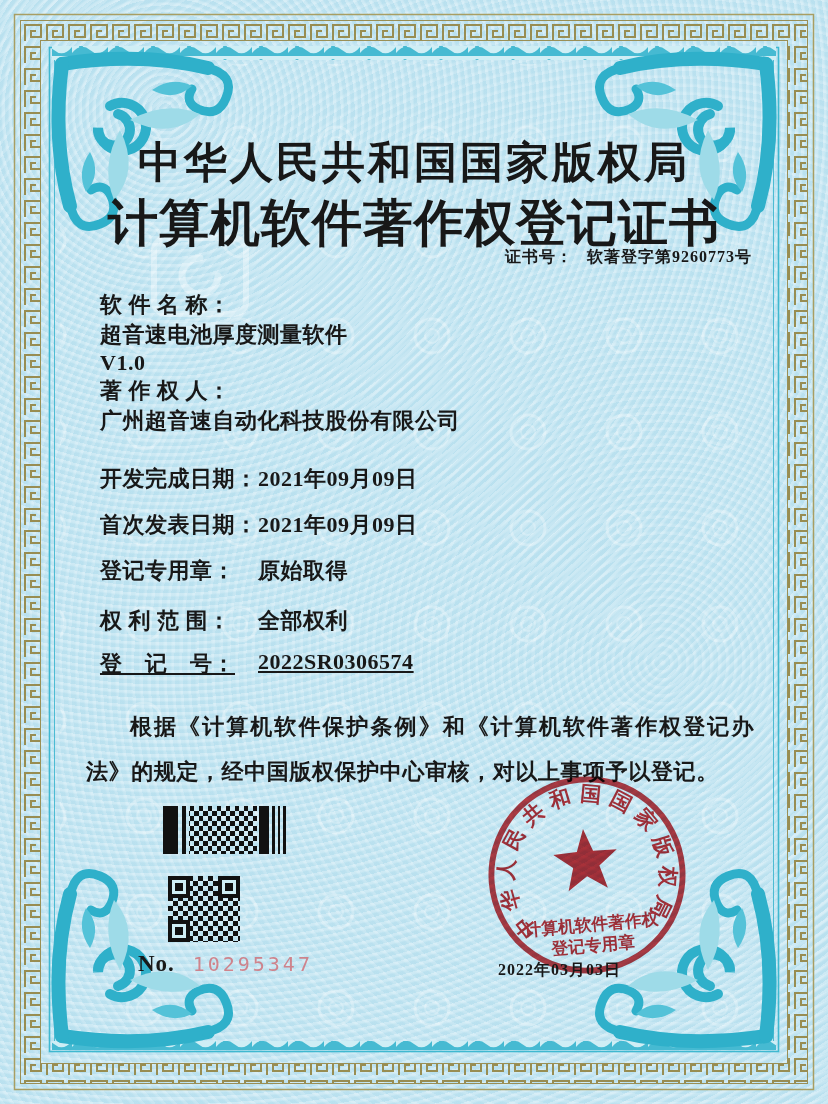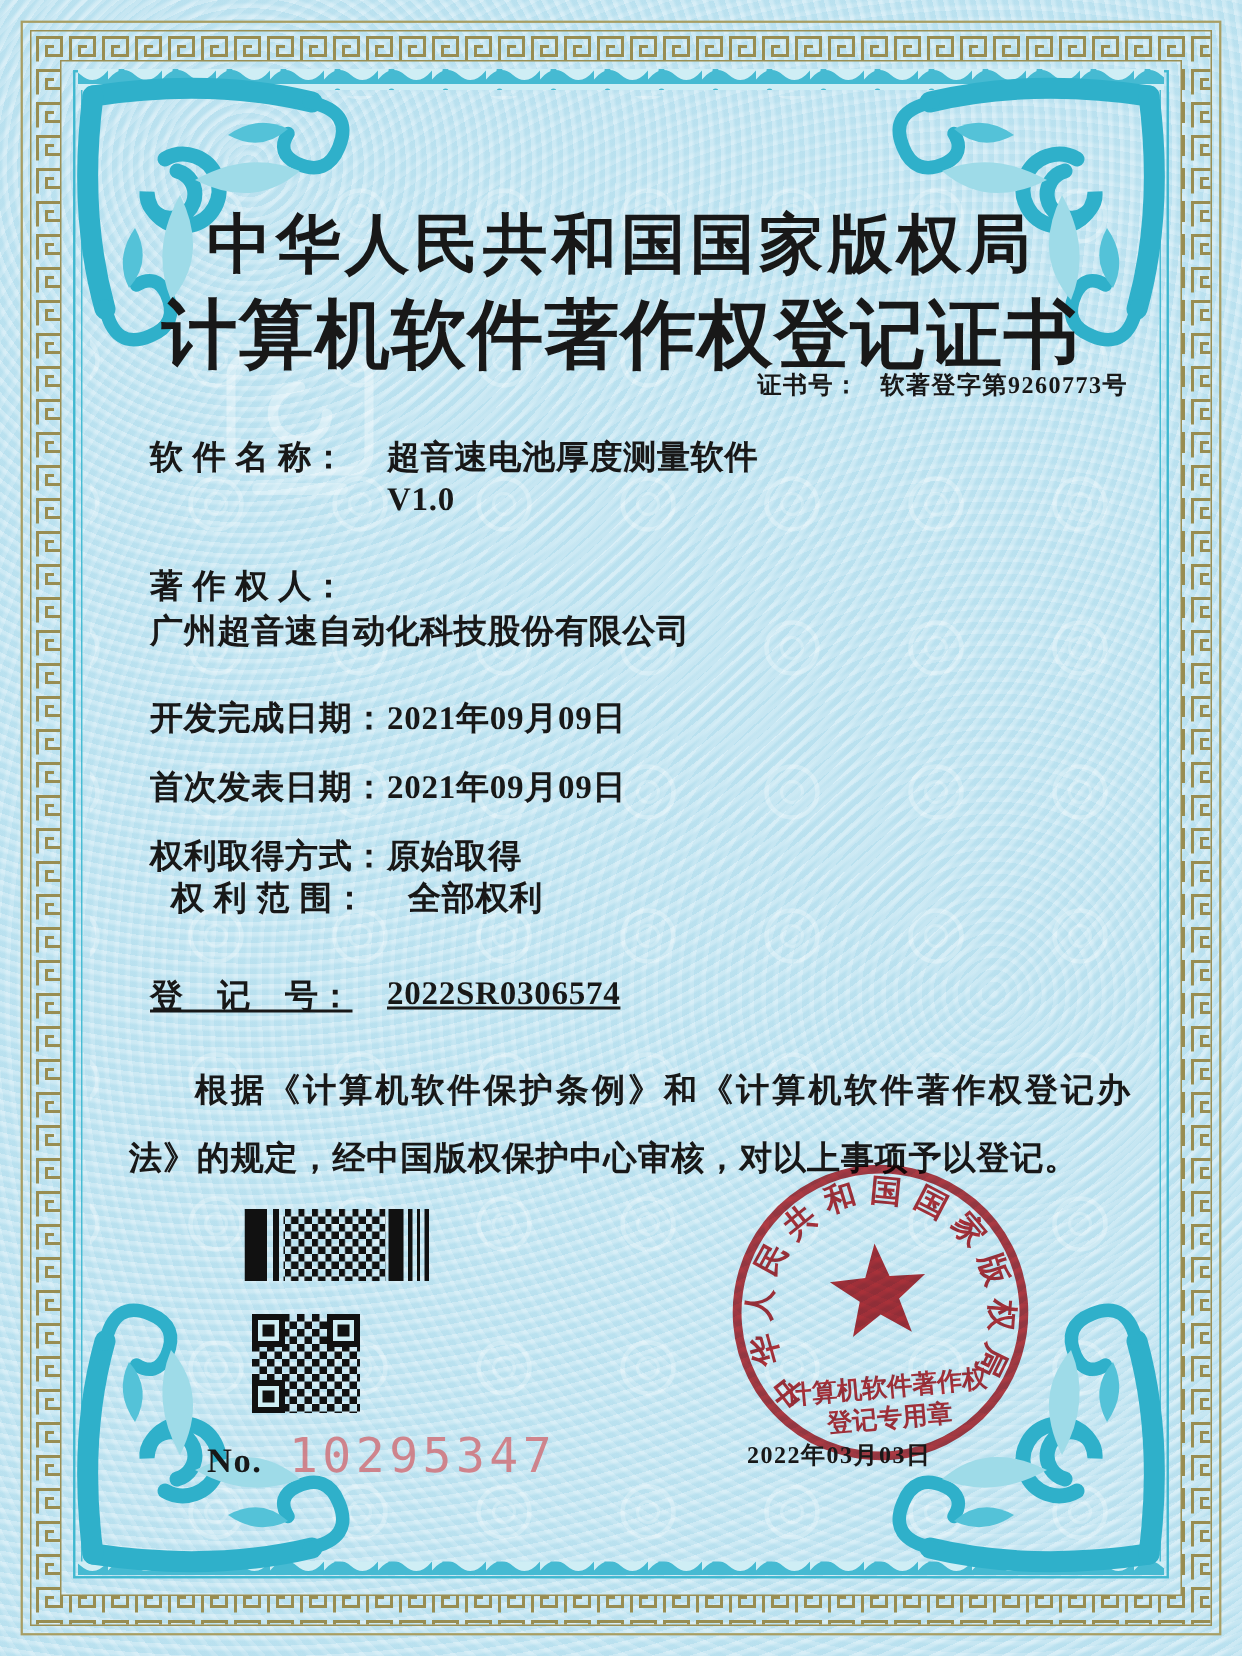--- a/index.html
+++ b/index.html
@@ -37,21 +37,21 @@
   .statement{
     left:86px;top:704px;width:668px;
     font-size:22px;line-height:45px;font-weight:600;
     text-indent:2em;letter-spacing:0.6px;text-align:justify;
   }
 
   .serial-line{left:138px;top:951px;font-size:23px;}
   .serial-label{font-weight:bold;letter-spacing:1px;}
   .serial-number{
     color:#d0737b;font-family:"DejaVu Sans Mono","Liberation Mono",monospace;
-    font-size:32px;letter-spacing:3px;margin-left:12px;opacity:0.85;
+    font-size:20px;letter-spacing:3px;margin-left:12px;opacity:0.85;
   }
 
   .seal-wrap{left:478px;top:766px;width:218px;height:218px;transform:rotate(-5deg);opacity:0.93;mix-blend-mode:multiply;}
   .seal-date{left:498px;top:960px;width:220px;font-size:16px;font-weight:bold;letter-spacing:1px;}
 
   .barcode{left:163px;top:806px;}
   .qrcode{left:168px;top:876px;}
 
   .cpcc-watermark{left:148px;top:234px;opacity:0.5;}
 </style>
@@ -121,41 +121,41 @@
     <rect x="20" y="88" width="64" height="8" rx="4" fill="rgba(255,255,255,0.5)"></rect>
   </svg>
 
   <div class="abs authority">中华人民共和国国家版权局</div>
   <div class="abs cert-title">计算机软件著作权登记证书</div>
 
   <div class="abs certno-line">
     <span>证书号：</span><span class="gap"></span><span>软著登字第9260773号</span>
   </div>
 
-  <div class="abs field-row" style="top:290px;">
+  <div class="abs field-row" style="top:290px;flex-direction:column;">
     <span class="field-label">软 件 名 称：</span>
     <span class="field-value"><span>超音速电池厚度测量软件</span><span class="value-line2">V1.0</span></span>
   </div>
   <div class="abs field-row" style="top:376px;flex-direction:column;">
     <span class="field-label">著 作 权 人：</span>
     <span class="field-value">广州超音速自动化科技股份有限公司</span>
   </div>
   <div class="abs field-row" style="top:464px;">
     <span class="field-label">开发完成日期：</span>
     <span class="field-value">2021年09月09日</span>
   </div>
   <div class="abs field-row" style="top:510px;">
     <span class="field-label">首次发表日期：</span>
     <span class="field-value">2021年09月09日</span>
   </div>
   <div class="abs field-row" style="top:556px;">
-    <span class="field-label">权利取得方式：</span>
+    <span class="field-label">登记专用章：</span>
     <span class="field-value">原始取得</span>
   </div>
-  <div class="abs field-row" style="top:584px;margin-left:14px;">
+  <div class="abs field-row" style="top:606px;">
     <span class="field-label">权 利 范 围：</span>
     <span class="field-value">全部权利</span>
   </div>
   <div class="abs field-row" style="top:649px;text-decoration:underline;">
     <span class="field-label">登　记　号：</span>
     <span class="field-value">2022SR0306574</span>
   </div>
 
   <p class="abs statement" style="margin:0;">根据《计算机软件保护条例》和《计算机软件著作权登记办法》的规定，经中国版权保护中心审核，对以上事项予以登记。</p>
 

